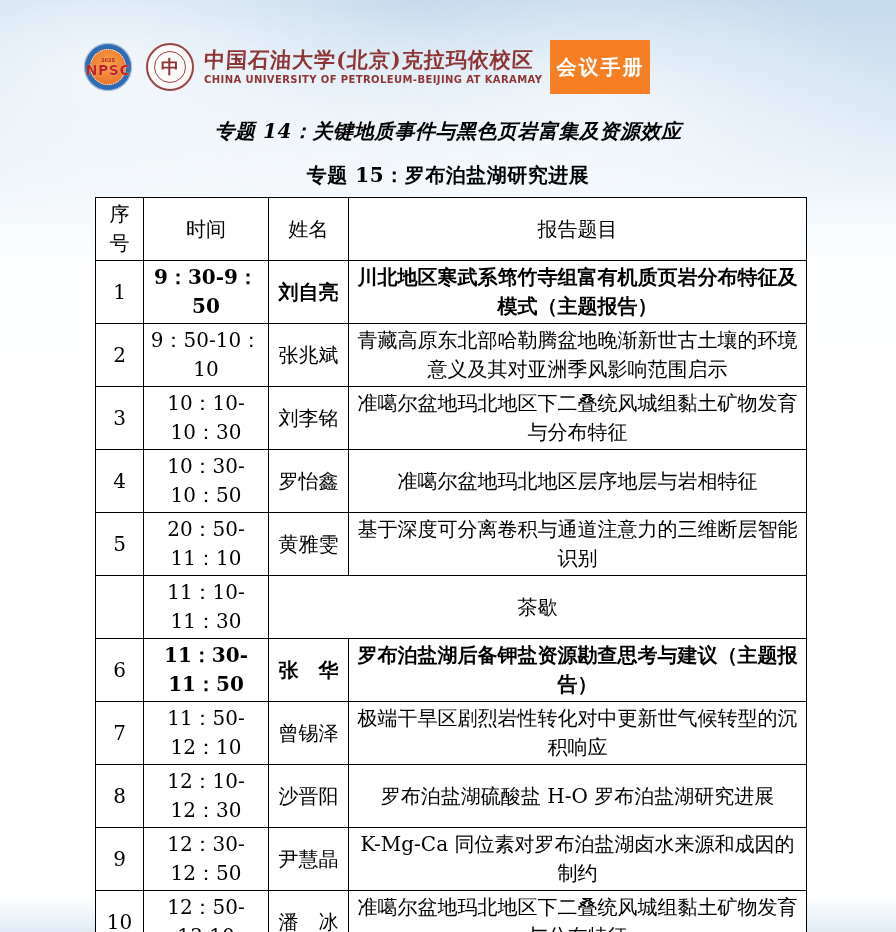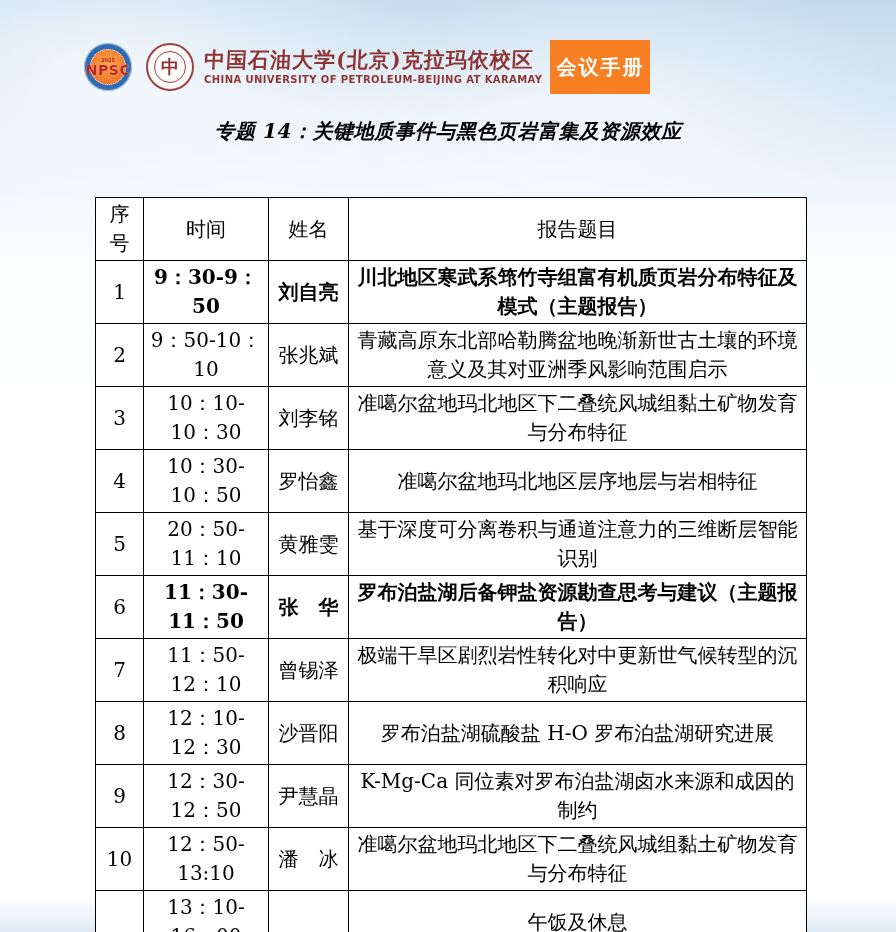--- a/index.html
+++ b/index.html
@@ -126,20 +126,21 @@
       </div>
     </div>
     <div class="uni-text">
       <div class="uni-cn">中国石油大学(北京)克拉玛依校区</div>
       <div class="uni-en">CHINA UNIVERSITY OF PETROLEUM-BEIJING AT KARAMAY</div>
     </div>
     <div class="handbook-box">会议手册</div>
   </div>
 
   <div class="topic topic14">专题 14：关键地质事件与黑色页岩富集及资源效应</div>
+  <div class="topic topic15">专题 15：罗布泊盐湖研究进展</div>
 
   <table class="sched">
     <colgroup>
         <col class="c-no">
         <col class="c-time">
         <col class="c-name">
         <col class="c-title">
       </colgroup>
 
     <tbody>
@@ -179,20 +180,25 @@
       <td>准噶尔盆地玛北地区层序地层与岩相特征</td>
     </tr>
 
     <tr>
       <td class="h50">5</td>
       <td>20：50-11：10</td>
       <td>黄雅雯</td>
       <td>基于深度可分离卷积与通道注意力的三维断层智能识别</td>
     </tr>
 
+    <tr>
+      <td class="h46"></td>
+      <td>11：10-11：30</td>
+      <td colspan="2">茶歇</td>
+    </tr>
 
     <tr class="keynote">
       <td class="no-cell h55">6</td>
       <td>11：30-11：50</td>
       <td>张　华</td>
       <td>罗布泊盐湖后备钾盐资源勘查思考与建议（主题报告）</td>
     </tr>
 
     <tr>
       <td class="h46">7</td>

